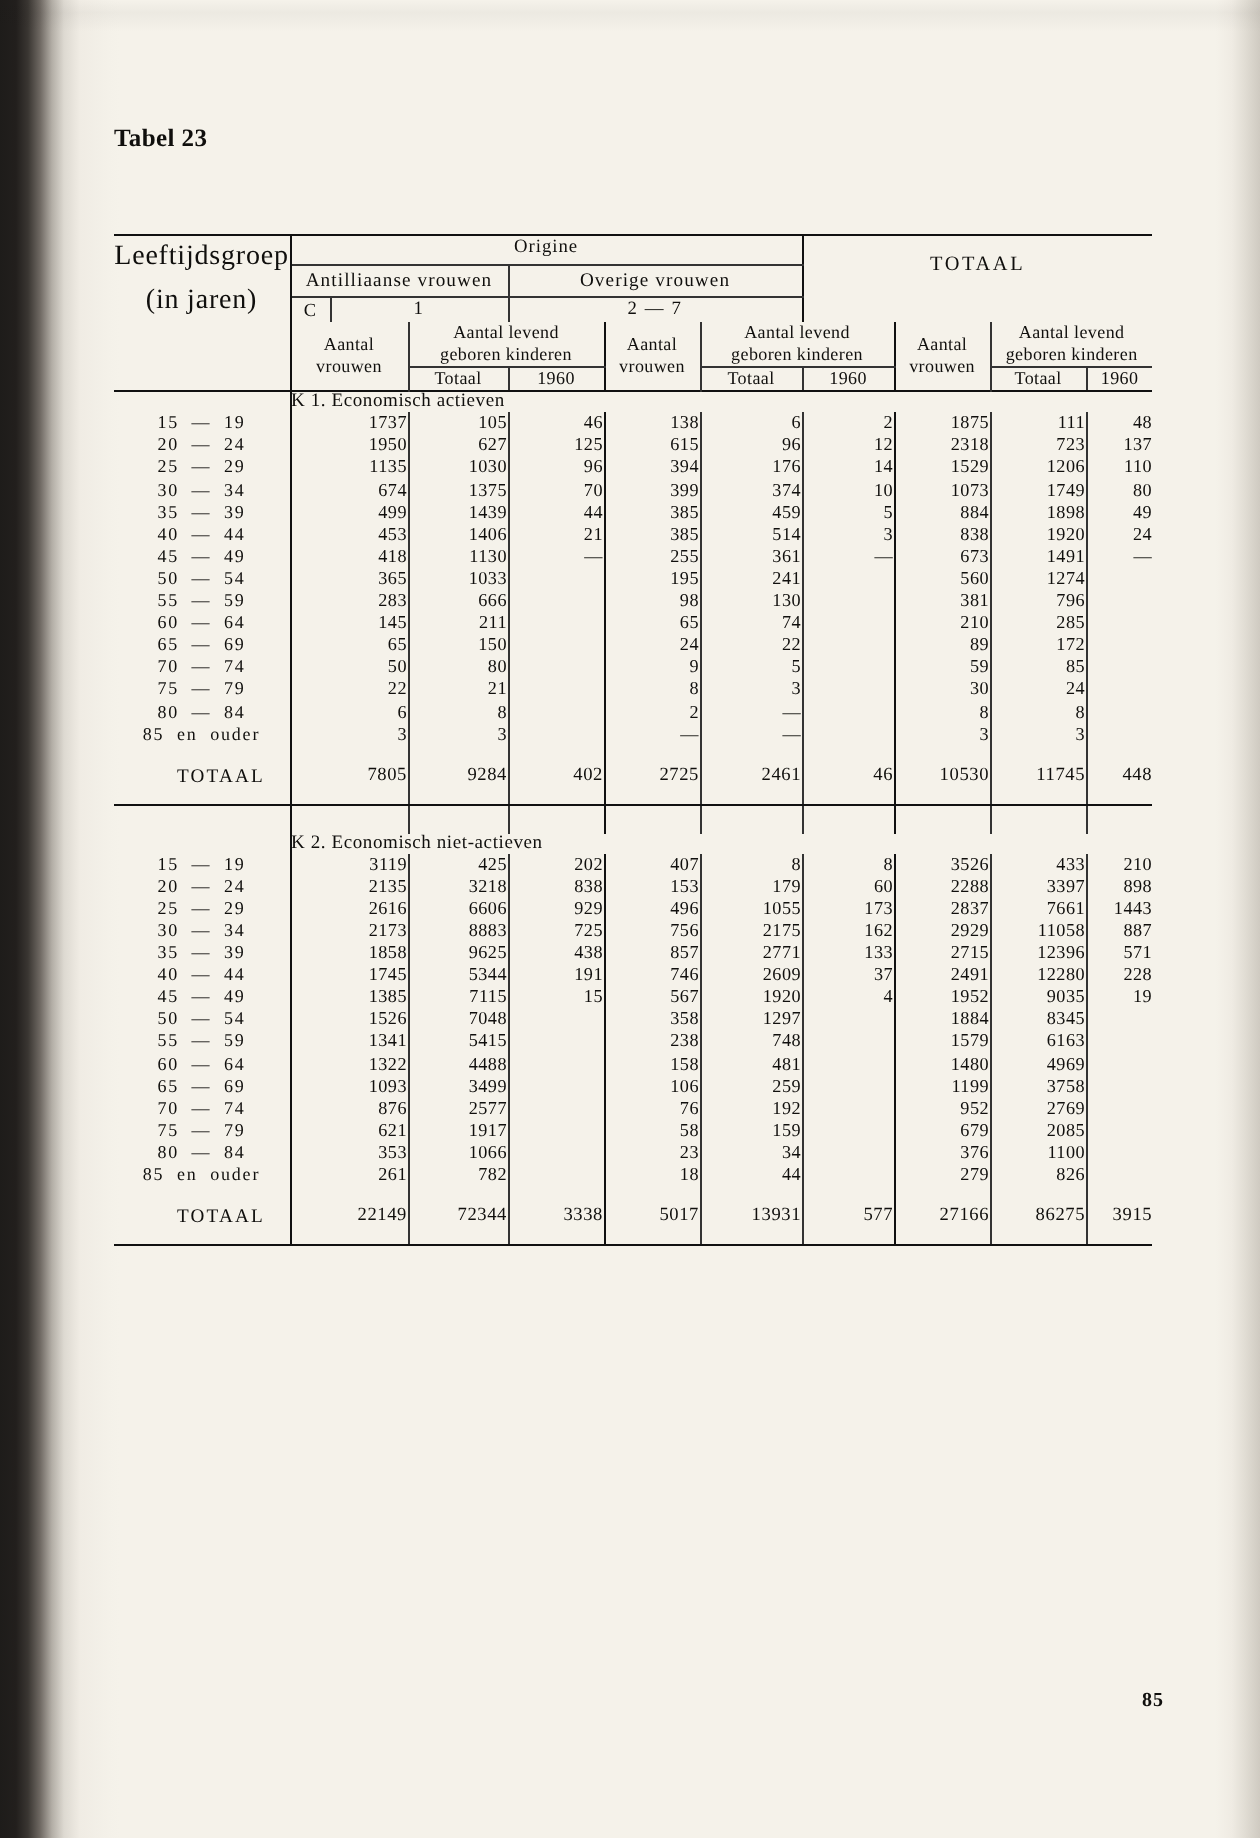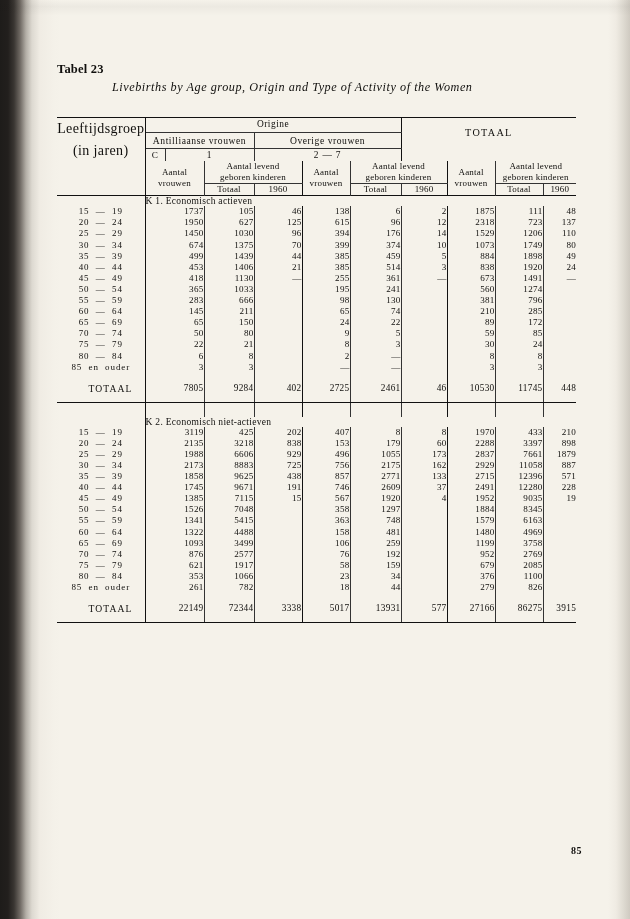--- a/index.html
+++ b/index.html
@@ -186,21 +186,20 @@
 <body>
 
 <div class="page-sheet"></div>
 
 <div class="content">
 
   <div class="title-block">
     <div class="title-row">
       <div class="tabel-label">Tabel  23</div>
     </div>
-    <div class="title-sub">Livebirths by Age group, Origin and Type of Activity of the Women</div>
   </div>
 
   <div class="tbl-wrap">
     <table class="maintbl">
       <colgroup>
         <col style="width:88px">
         <col style="width:20px">
         <col style="width:39px">
         <col style="width:50px">
         <col style="width:48px">
@@ -304,21 +303,21 @@
             <td class="num br-thick">125</td>
             <td class="num br-thin">615</td>
             <td class="num br-thin">96</td>
             <td class="num br-thick">12</td>
             <td class="num br-thin">2318</td>
             <td class="num br-thin">723</td>
             <td class="num ">137</td>
           </tr>
           <tr class="datarow">
             <td class="agecell br-thick">25  —  29</td>
-            <td class="num br-thin" colspan="2">1450</td>
+            <td class="num br-thin" colspan="2">1135</td>
             <td class="num br-thin">1030</td>
             <td class="num br-thick">96</td>
             <td class="num br-thin">394</td>
             <td class="num br-thin">176</td>
             <td class="num br-thick">14</td>
             <td class="num br-thin">1529</td>
             <td class="num br-thin">1206</td>
             <td class="num ">110</td>
           </tr>
           <tr class="datarow">
@@ -518,47 +517,47 @@
             <td colspan="10">K 2. Economisch niet-actieven</td>
           </tr>
           <tr class="datarow">
             <td class="agecell br-thick">15  —  19</td>
             <td class="num br-thin" colspan="2">3119</td>
             <td class="num br-thin">425</td>
             <td class="num br-thick">202</td>
             <td class="num br-thin">407</td>
             <td class="num br-thin">8</td>
             <td class="num br-thick">8</td>
-            <td class="num br-thin">1970</td>
+            <td class="num br-thin">3526</td>
             <td class="num br-thin">433</td>
             <td class="num ">210</td>
           </tr>
           <tr class="datarow">
             <td class="agecell br-thick">20  —  24</td>
             <td class="num br-thin" colspan="2">2135</td>
             <td class="num br-thin">3218</td>
             <td class="num br-thick">838</td>
             <td class="num br-thin">153</td>
             <td class="num br-thin">179</td>
             <td class="num br-thick">60</td>
             <td class="num br-thin">2288</td>
             <td class="num br-thin">3397</td>
             <td class="num ">898</td>
           </tr>
           <tr class="datarow">
             <td class="agecell br-thick">25  —  29</td>
-            <td class="num br-thin" colspan="2">1988</td>
+            <td class="num br-thin" colspan="2">2616</td>
             <td class="num br-thin">6606</td>
             <td class="num br-thick">929</td>
             <td class="num br-thin">496</td>
             <td class="num br-thin">1055</td>
             <td class="num br-thick">173</td>
             <td class="num br-thin">2837</td>
             <td class="num br-thin">7661</td>
-            <td class="num ">1879</td>
+            <td class="num ">1443</td>
           </tr>
           <tr class="datarow">
             <td class="agecell br-thick">30  —  34</td>
             <td class="num br-thin" colspan="2">2173</td>
             <td class="num br-thin">8883</td>
             <td class="num br-thick">725</td>
             <td class="num br-thin">756</td>
             <td class="num br-thin">2175</td>
             <td class="num br-thick">162</td>
             <td class="num br-thin">2929</td>
@@ -573,21 +572,21 @@
             <td class="num br-thin">857</td>
             <td class="num br-thin">2771</td>
             <td class="num br-thick">133</td>
             <td class="num br-thin">2715</td>
             <td class="num br-thin">12396</td>
             <td class="num ">571</td>
           </tr>
           <tr class="datarow">
             <td class="agecell br-thick">40  —  44</td>
             <td class="num br-thin" colspan="2">1745</td>
-            <td class="num br-thin">9671</td>
+            <td class="num br-thin">5344</td>
             <td class="num br-thick">191</td>
             <td class="num br-thin">746</td>
             <td class="num br-thin">2609</td>
             <td class="num br-thick">37</td>
             <td class="num br-thin">2491</td>
             <td class="num br-thin">12280</td>
             <td class="num ">228</td>
           </tr>
           <tr class="datarow">
             <td class="agecell br-thick">45  —  49</td>
@@ -611,21 +610,21 @@
             <td class="num br-thick"></td>
             <td class="num br-thin">1884</td>
             <td class="num br-thin">8345</td>
             <td class="num "></td>
           </tr>
           <tr class="datarow">
             <td class="agecell br-thick">55  —  59</td>
             <td class="num br-thin" colspan="2">1341</td>
             <td class="num br-thin">5415</td>
             <td class="num br-thick"></td>
-            <td class="num br-thin">363</td>
+            <td class="num br-thin">238</td>
             <td class="num br-thin">748</td>
             <td class="num br-thick"></td>
             <td class="num br-thin">1579</td>
             <td class="num br-thin">6163</td>
             <td class="num "></td>
           </tr>
           <tr class="datarow">
             <td class="agecell br-thick">60  —  64</td>
             <td class="num br-thin" colspan="2">1322</td>
             <td class="num br-thin">4488</td>

